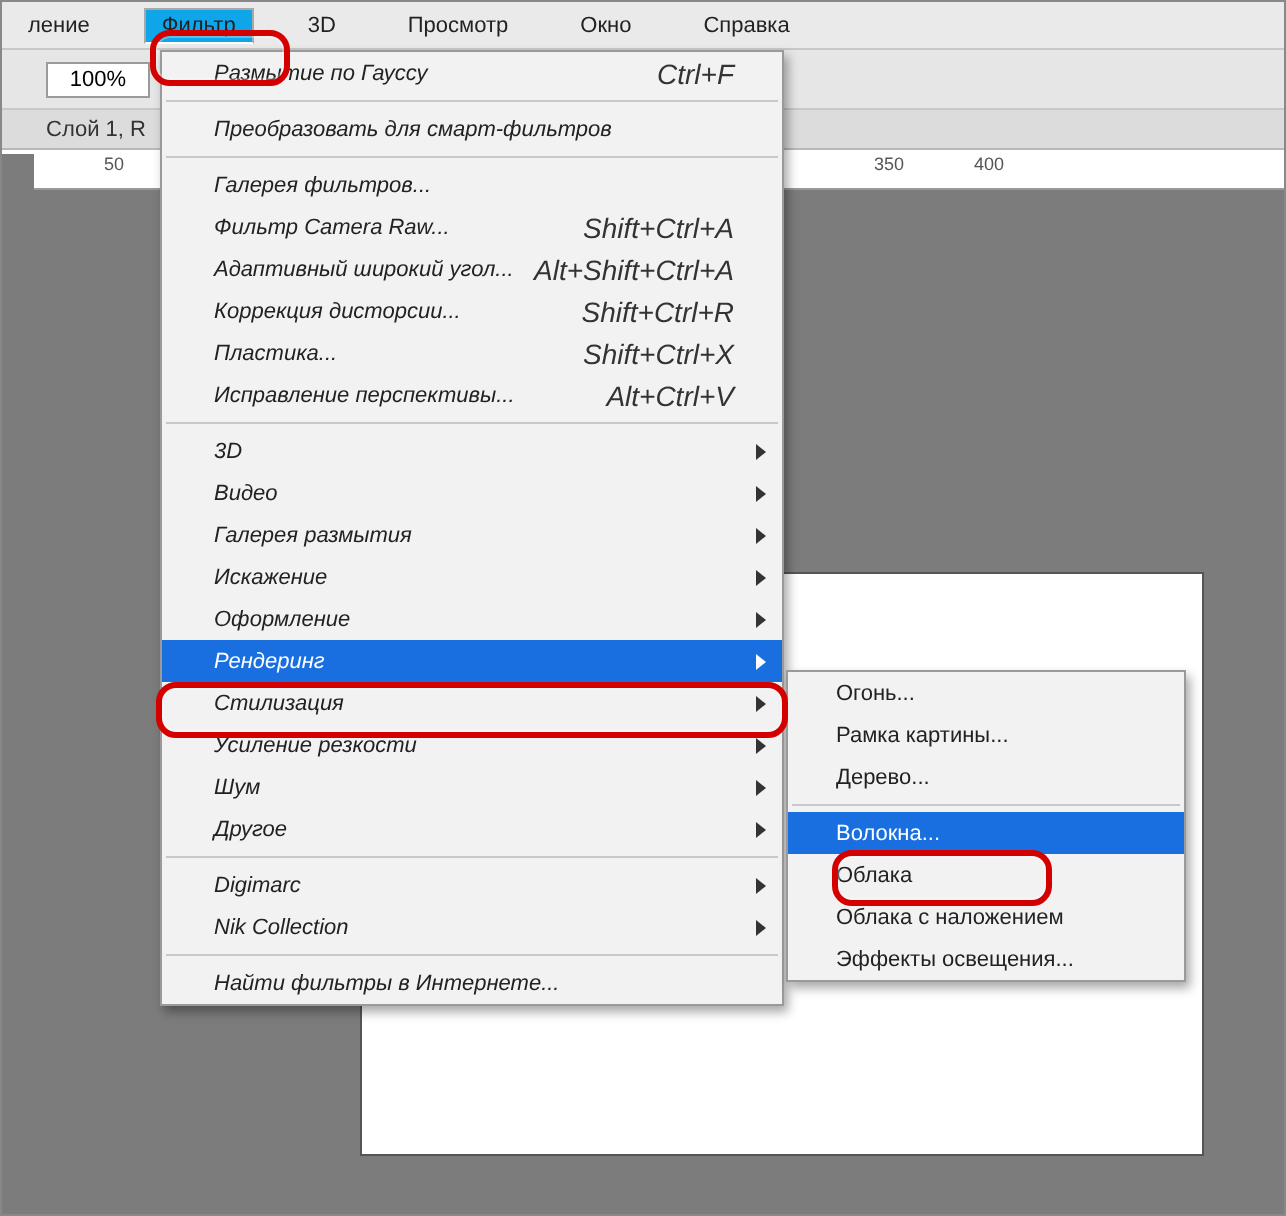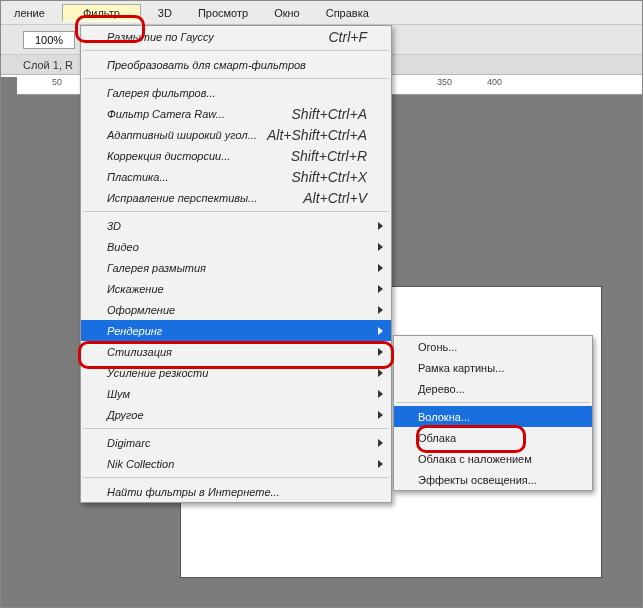--- a/index.html
+++ b/index.html
@@ -1,21 +1,21 @@
 <!DOCTYPE html>
 <html><head>
 <meta charset="utf-8">
 <style>
   * { box-sizing: border-box; margin: 0; padding: 0; font-family: Tahoma, Arial, sans-serif; font-size: 11px; }
   body { background: #fff; width: 643px; height: 608px; overflow: hidden; position: relative; border: 1px solid #888; }
 
-  .menubar { display: flex; align-items: center; background: #eaeaea; height: 24px; padding: 0 4px; gap: 8px; border-bottom: 1px solid #c8c8c8; }
+  .menubar { display: flex; align-items: center; background: #eaeaea; height: 24px; padding: 0 4px; gap: 18px; border-bottom: 1px solid #c8c8c8; }
   .menubar .mitem { padding: 3px 9px; cursor: default; color: #222; }
   .menubar .mitem.first { color:#222; }
-  .menubar .mitem.open { background: #fef9c3; border: 1px solid #a8a8a8; border-bottom: 1px solid #fff; padding: 2px 20px; position: relative; z-index: 20; }
+  .menubar .mitem.open { background: #0ea5e9; border: 1px solid #a8a8a8; border-bottom: 1px solid #fff; padding: 2px 8px; position: relative; z-index: 20; }
 
   .toolbar { background: #e6e6e6; height: 30px; border-bottom: 1px solid #c8c8c8; display:flex; align-items:center; padding-left:22px; gap:6px; }
   .zoom { background:#fff; border:1px solid #9a9a9a; height:18px; width:52px; display:flex; align-items:center; justify-content:center; font-size:11px; }
   .handtool { width:18px; height:18px; background:#d8d8d8; border:1px solid #9a9a9a; }
 
   .docbar { background:#dcdcdc; height:20px; border-bottom:1px solid #b8b8b8; display:flex; align-items:center; padding-left:22px; font-size:11px; color:#333; }
 
   .workspace { position:absolute; left:0; right:0; top:76px; bottom:0; background:#7c7c7c; }
   .ruler-h { position:absolute; left:16px; right:0; top:0; height:18px; background:#fff; border-bottom:1px solid #999; font-size:9px; color:#555; }
   .ruler-h .tick { position:absolute; top:0; font-size:9px; }

